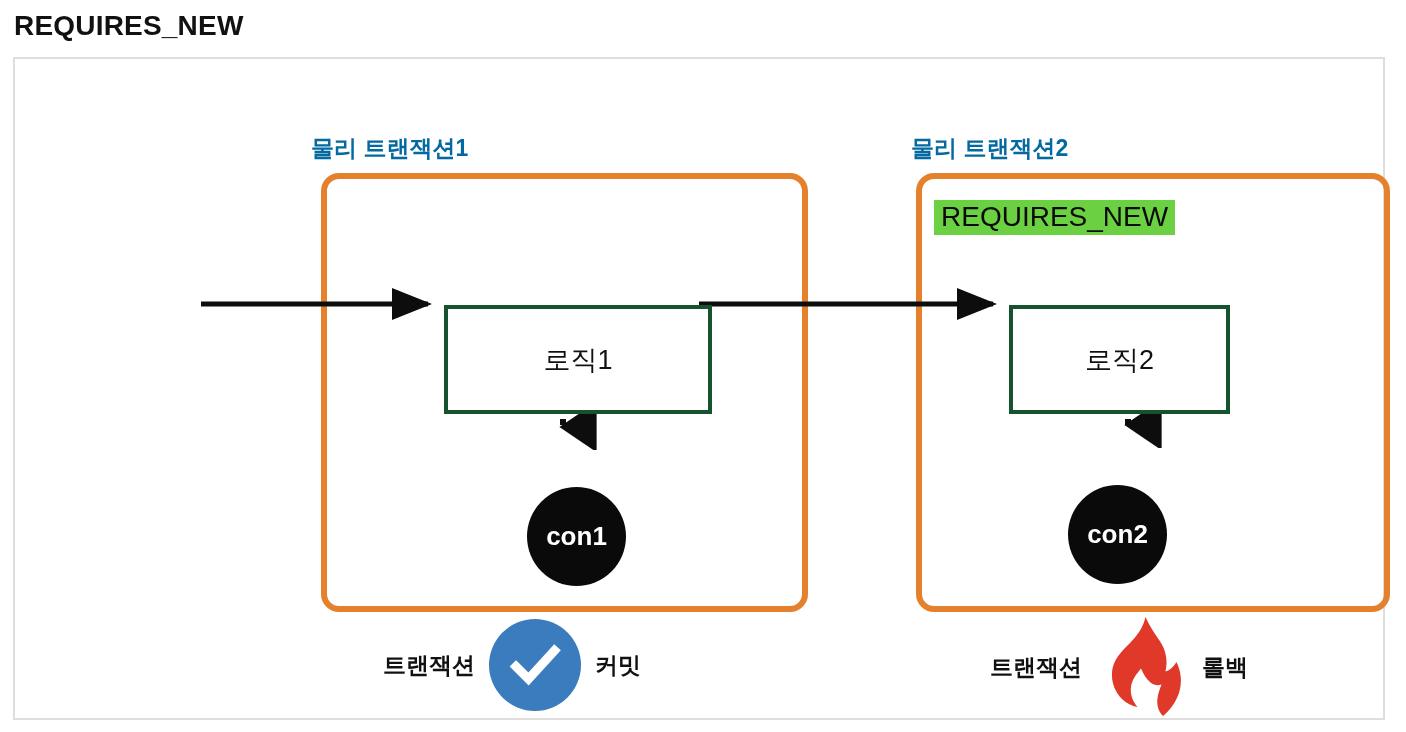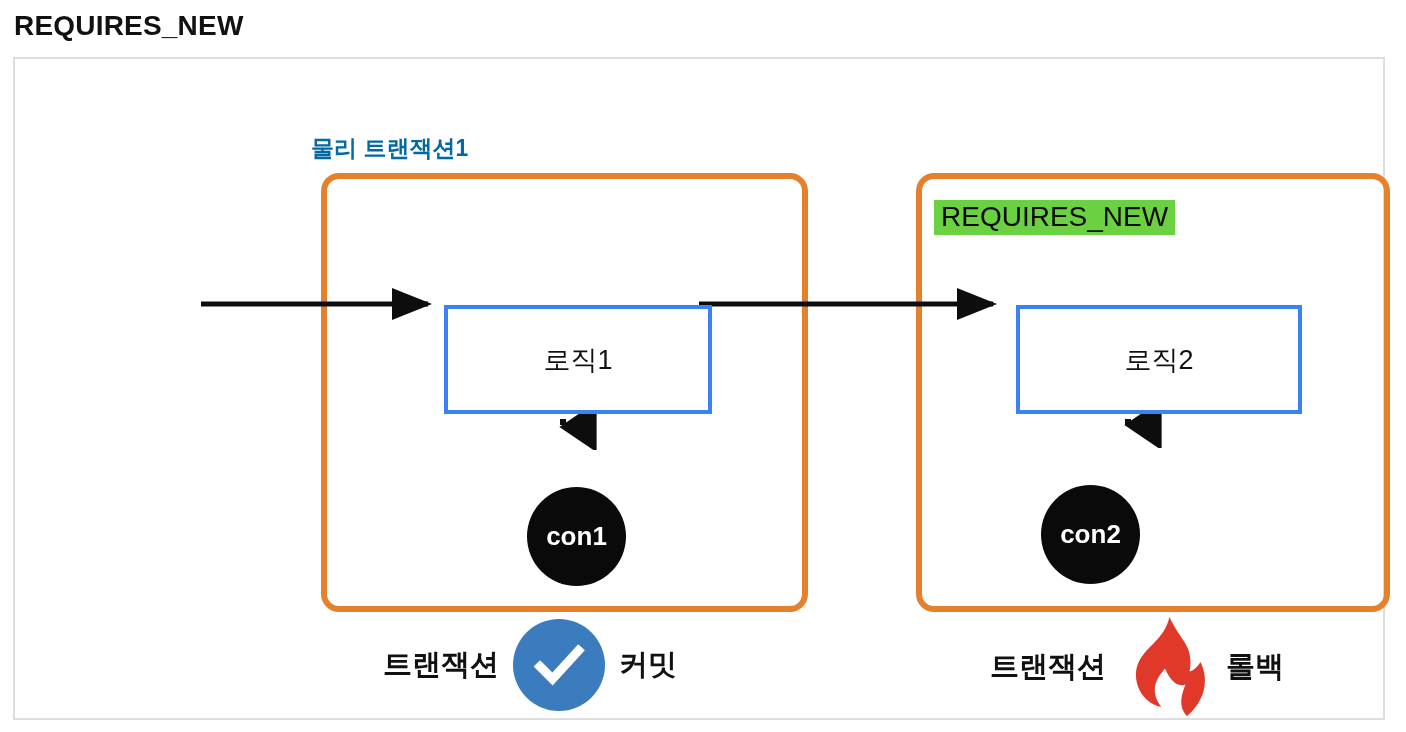--- a/index.html
+++ b/index.html
@@ -71,70 +71,70 @@
     left: 17px;
     top: 280px;
     font-size: 25px;
     font-weight: bold;
     color: #0f0f0f;
     white-space: nowrap;
   }
 
   .logic-box {
     position: absolute;
-    border: 4px solid #3b82f6;
+    border: 4px solid #14532d;
     background: #ffffff;
     box-sizing: border-box;
     display: flex;
     align-items: center;
     justify-content: center;
   }
   .logic-box .logic-label {
     font-size: 27px;
     color: #111111;
     font-weight: normal;
   }
   #logic-box-1 { left: 429px; top: 246px; width: 268px; height: 109px; }
-  #logic-box-2 { left: 994px; top: 246px; width: 286px; height: 109px; margin-left: 7px; }
+  #logic-box-2 { left: 994px; top: 246px; width: 221px; height: 109px; }
 
   .con-circle {
     position: absolute;
     border-radius: 50%;
     background: #0a0a0a;
     display: flex;
     align-items: center;
     justify-content: center;
   }
   .con-circle .con-label {
     color: #ffffff;
     font-size: 26px;
     font-weight: bold;
   }
   #con-circle-1 { left: 512px; top: 428px; width: 99px; height: 99px; }
-  #con-circle-2 { left: 1026px; top: 426px; width: 99px; height: 99px; }
+  #con-circle-2 { left: 1053px; top: 426px; width: 99px; height: 99px; }
 
   .svg-layer {
     position: absolute;
     left: 0;
     top: 0;
     width: 1372px;
     height: 663px;
     pointer-events: none;
   }
 
   .bottom-row {
     position: absolute;
     display: flex;
     align-items: center;
     gap: 14px;
   }
   #commit-row { left: 368px; top: 560px; }
   #rollback-row { left: 975px; top: 560px; }
   .bottom-text {
-    font-size: 29px;
+    font-size: 23px;
     font-weight: bold;
     color: #111111;
     white-space: nowrap;
     text-align: center;
   }
   .check-badge {
     width: 92px;
     height: 92px;
     border-radius: 50%;
     background: #3a7cbd;
@@ -153,20 +153,21 @@
   }
 </style>
 </head>
 <body>
 
 <div id="page-title">REQUIRES_NEW</div>
 
 <div id="diagram-frame">
 
   <div class="tx-caption" id="tx1-caption">물리 트랜잭션1</div>
+  <div class="tx-caption" id="tx2-caption">물리 트랜잭션2</div>
 
   <div class="tx-box" id="tx-box-1"></div>
   <div class="tx-box" id="tx-box-2"></div>
 
   <div id="requires-new-badge">REQUIRES_NEW</div>
 
 
   <svg class="svg-layer" viewBox="0 0 1372 663" xmlns="http://www.w3.org/2000/svg">
     <defs>
       <marker id="arrowhead-solid" markerWidth="9" markerHeight="9" refX="7.2" refY="3.2" orient="auto" markerUnits="strokeWidth">

